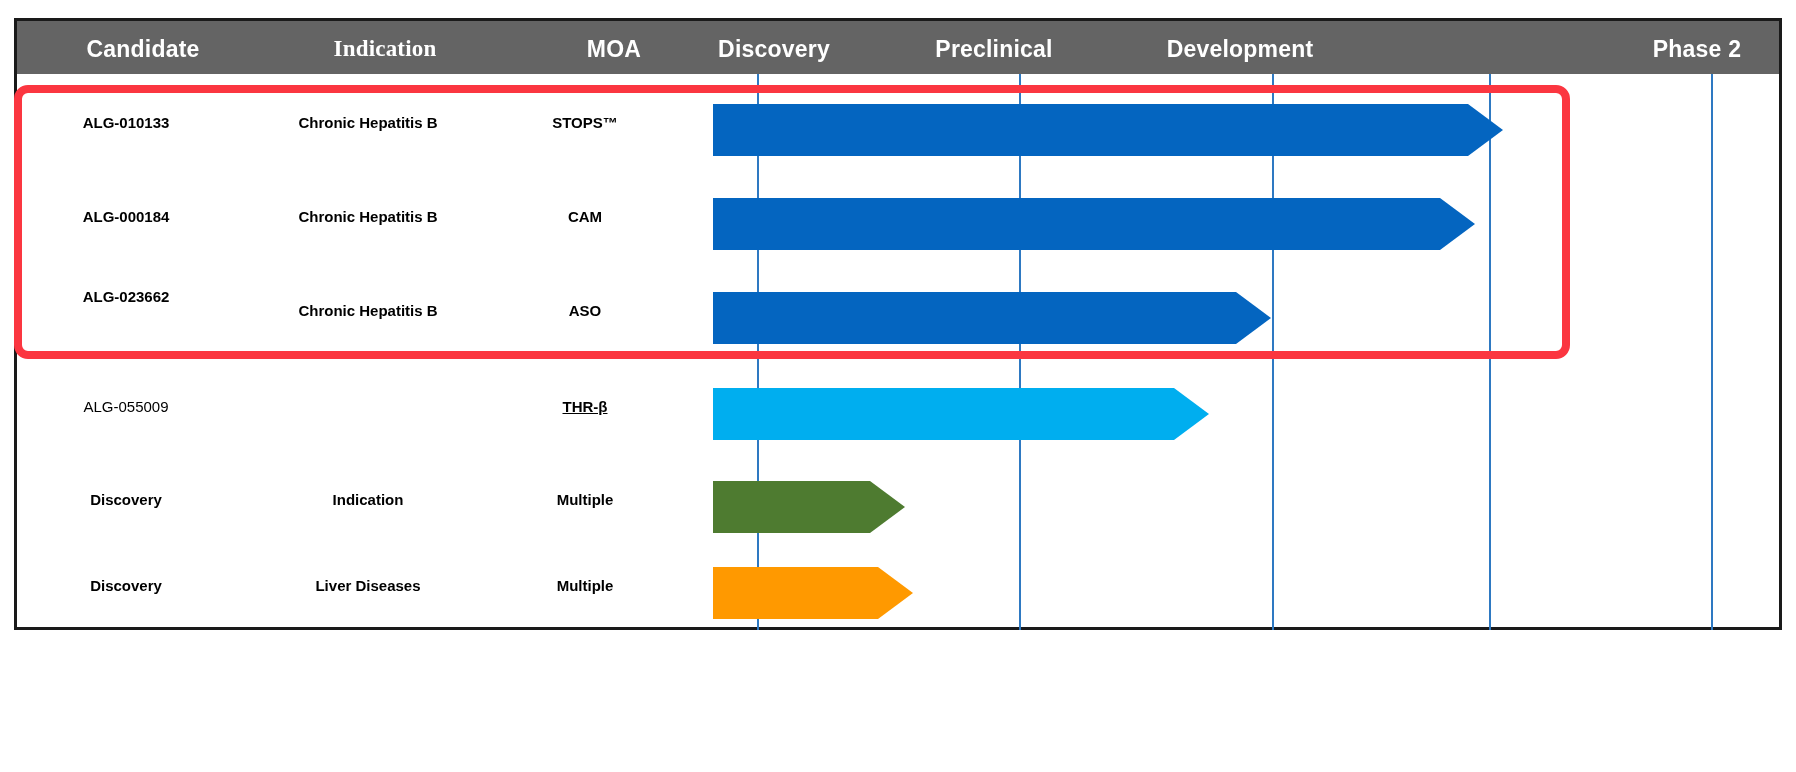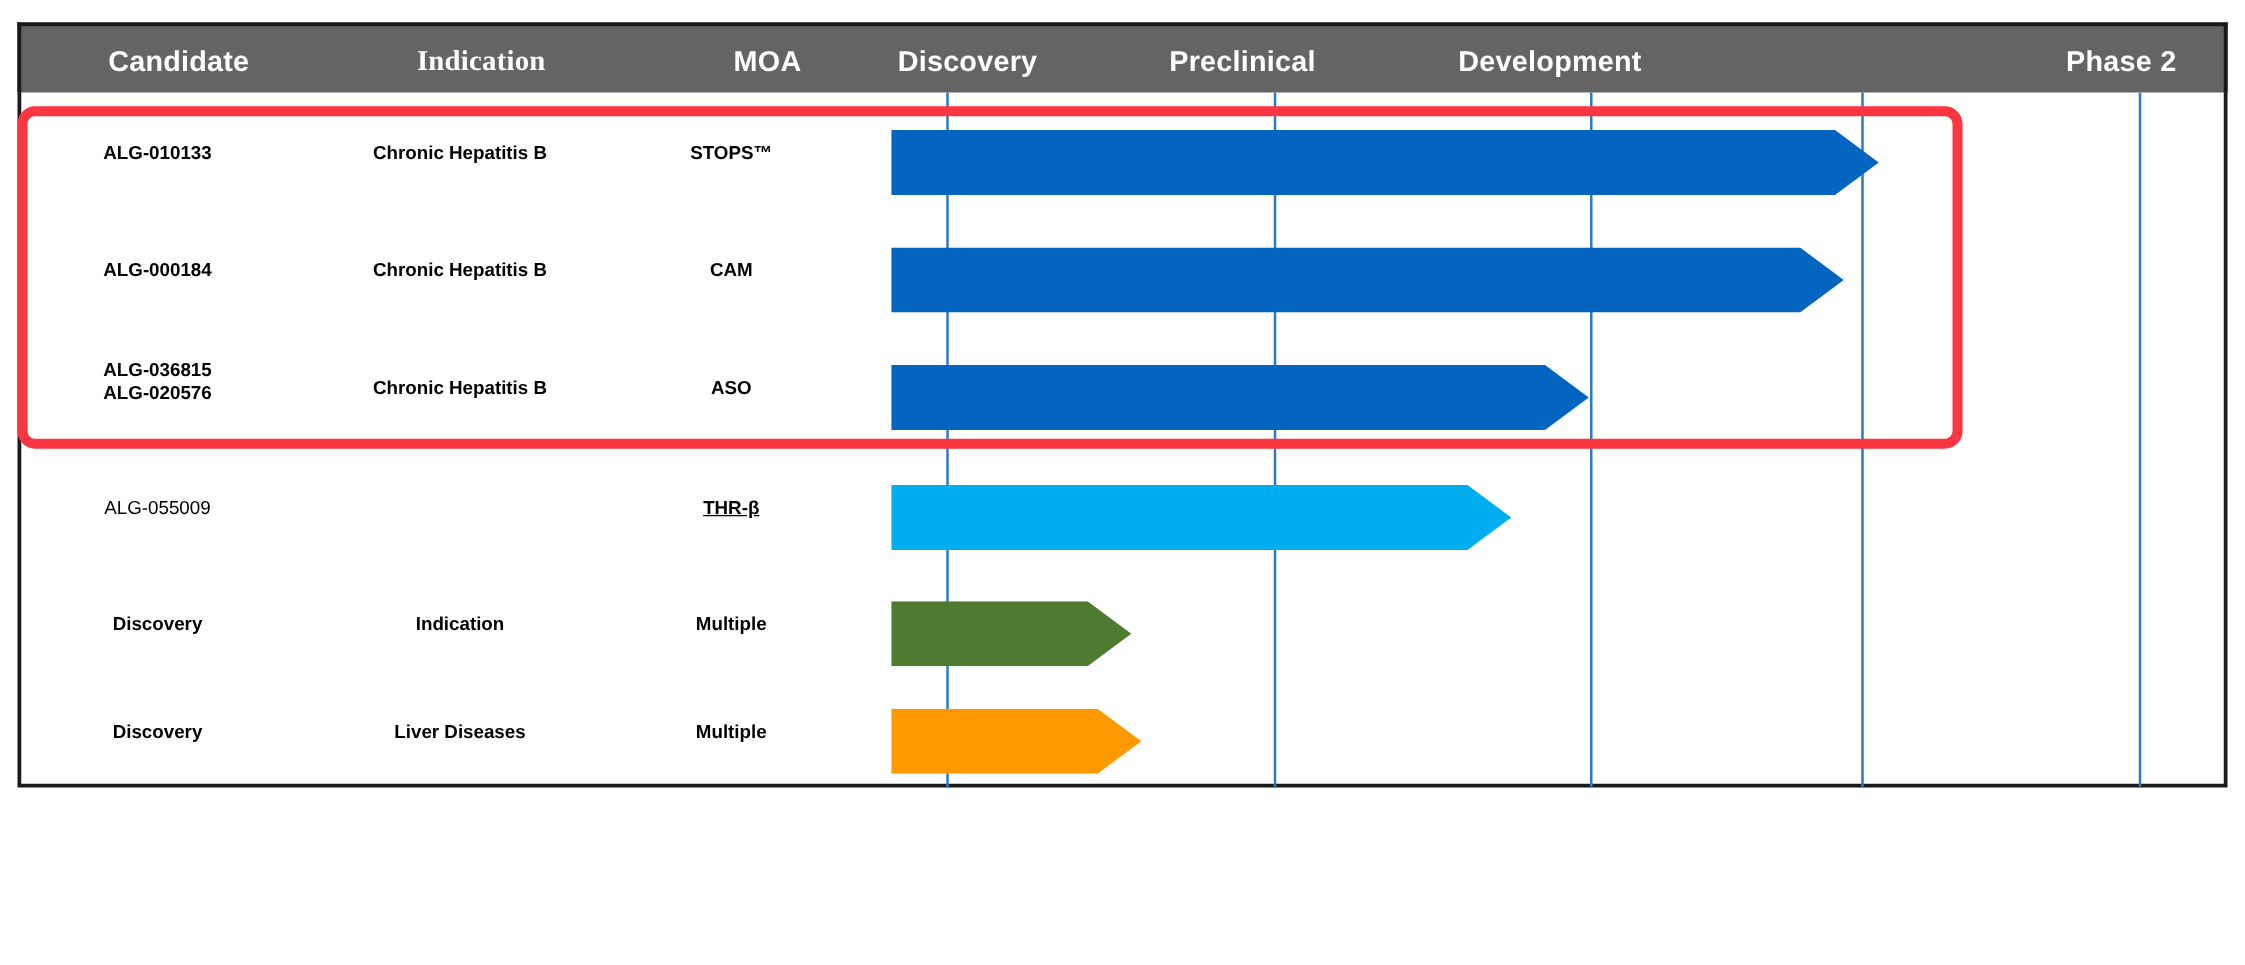--- a/index.html
+++ b/index.html
@@ -131,22 +131,21 @@
   <div class="cell bold" style="left:500px;width:170px;top:208px;">
     <span>CAM</span>
   </div>
   <div class="bar" style="left:713px;top:198px;width:762px;">
     <svg viewBox="0 0 762 52" preserveAspectRatio="none">
       <polygon points="0,0 727,0 762,26 727,52 0,52" fill="#0465C0"></polygon>
     </svg>
   </div>
 
   <div class="cell bold" style="left:16px;width:220px;top:288px;">
-    <span>ALG-036815</span>
-    <span class="l2">ALG-020576</span>
+    <span>ALG-023662</span>
   </div>
   <div class="cell bold" style="left:238px;width:260px;top:302px;">
     <span>Chronic Hepatitis B</span>
   </div>
   <div class="cell bold" style="left:500px;width:170px;top:302px;">
     <span>ASO</span>
   </div>
   <div class="bar" style="left:713px;top:292px;width:558px;">
     <svg viewBox="0 0 558 52" preserveAspectRatio="none">
       <polygon points="0,0 523,0 558,26 523,52 0,52" fill="#0465C0"></polygon>

